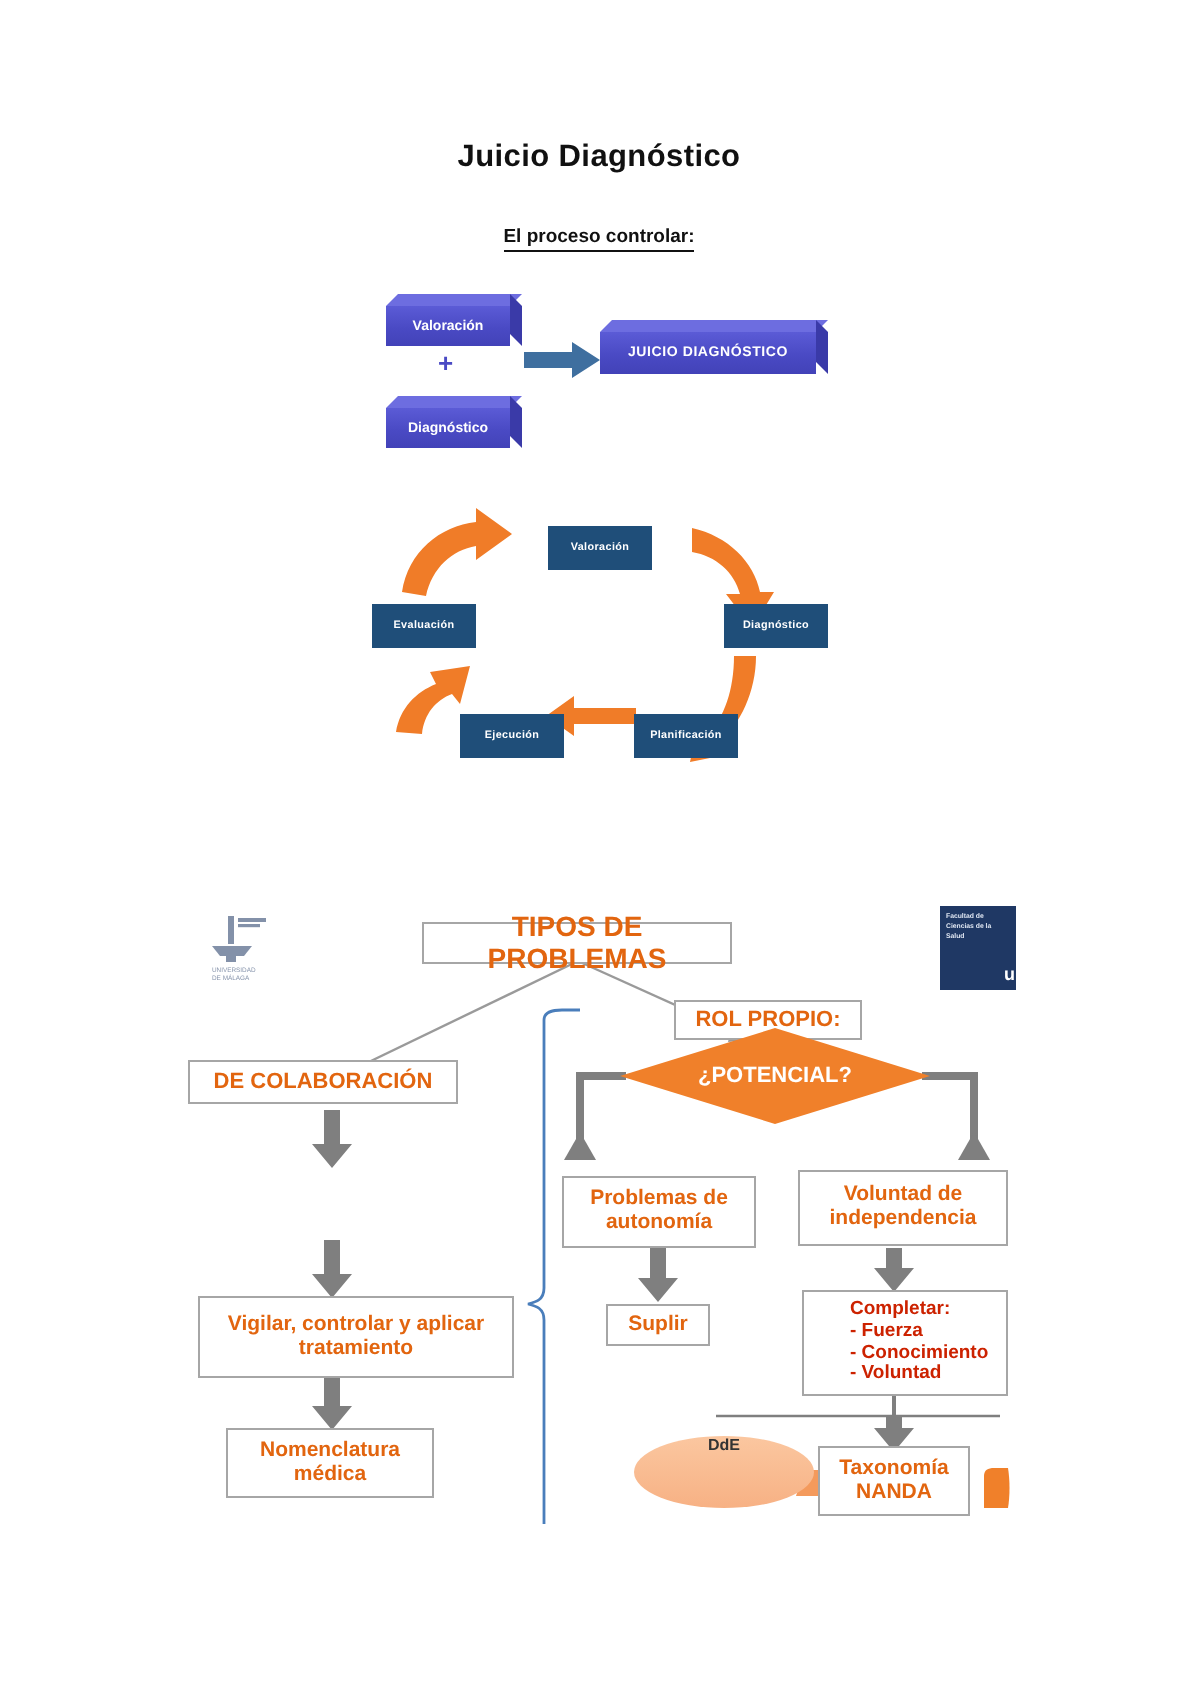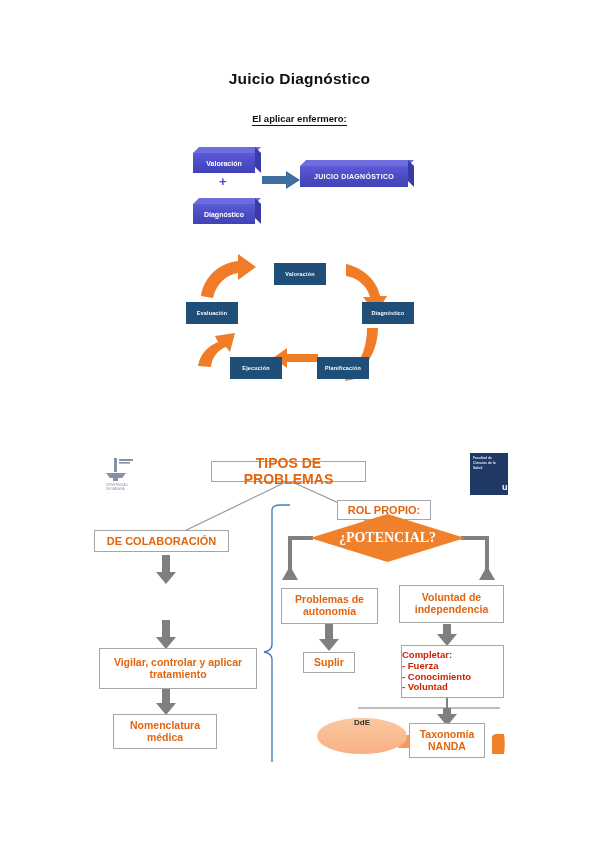--- a/index.html
+++ b/index.html
@@ -29,42 +29,42 @@
   
   .navybox{position:absolute;background:#1f4e79;color:#fff;
      display:flex;align-items:center;justify-content:center;
      font-size:5.4px;font-weight:bold;text-align:center;letter-spacing:.2px;}
 
   
   .fbox{position:absolute;background:#fff;border:1.1px solid #a6a6a6;
      display:flex;align-items:center;justify-content:center;text-align:center;
      color:#e2650f;font-weight:bold;line-height:1.12;box-sizing:border-box;}
   .fbox.red{color:#cc2200;}
-  .fbox.left-al{justify-content:flex-start;text-align:left;padding-left:0;}
+  .fbox.left-al{justify-content:flex-start;text-align:left;padding-left:23px;}
   .diamond{position:absolute;}
   .diamond .lbl{position:absolute;inset:0;display:flex;align-items:center;
-     justify-content:center;color:#fff;font-weight:bold;font-size:14px;font-family:Liberation Serif, serif;}
+     justify-content:center;color:#fff;font-weight:bold;font-size:11px;}
   .ellipse{position:absolute;border-radius:50%;
      background:linear-gradient(180deg,#fbc7a0 0%,#f7b184 100%);
      display:flex;justify-content:center;
      color:#333;font-weight:bold;font-size:8px;}
   .logo-uma{position:absolute;background:#1f3864;color:#fff;overflow:hidden;}
   .logo-uma .l1{position:absolute;left:3px;top:3px;font-size:3.4px;line-height:1.25;
      color:#dfe6f2;font-weight:bold;}
   .logo-uma .l2{position:absolute;left:20px;bottom:3px;font-size:9px;font-weight:bold;
      color:#fff;letter-spacing:.3px;margin-left:12px;}
   .logo-faint{position:absolute;opacity:.55;}
 </style>
 </head>
 <body>
 
 <div class="page">
 
   <div class="doc-title">Juicio Diagnóstico</div>
-  <div class="doc-sub"><span>El aplicar enfermero:</span></div>
+  <div class="doc-sub"><span>El proceso controlar:</span></div>
 
   <div class="prism" style="left:193px;top:147px;width:62px;height:26px;">
     <div class="topf"></div>
     <div class="side"></div>
     <div class="face" style="font-size:7px;">Valoración</div>
   </div>
 
   <div class="plus" style="left:219px;top:174px;">+</div>
 
   <div class="prism" style="left:193px;top:198px;width:62px;height:26px;">

